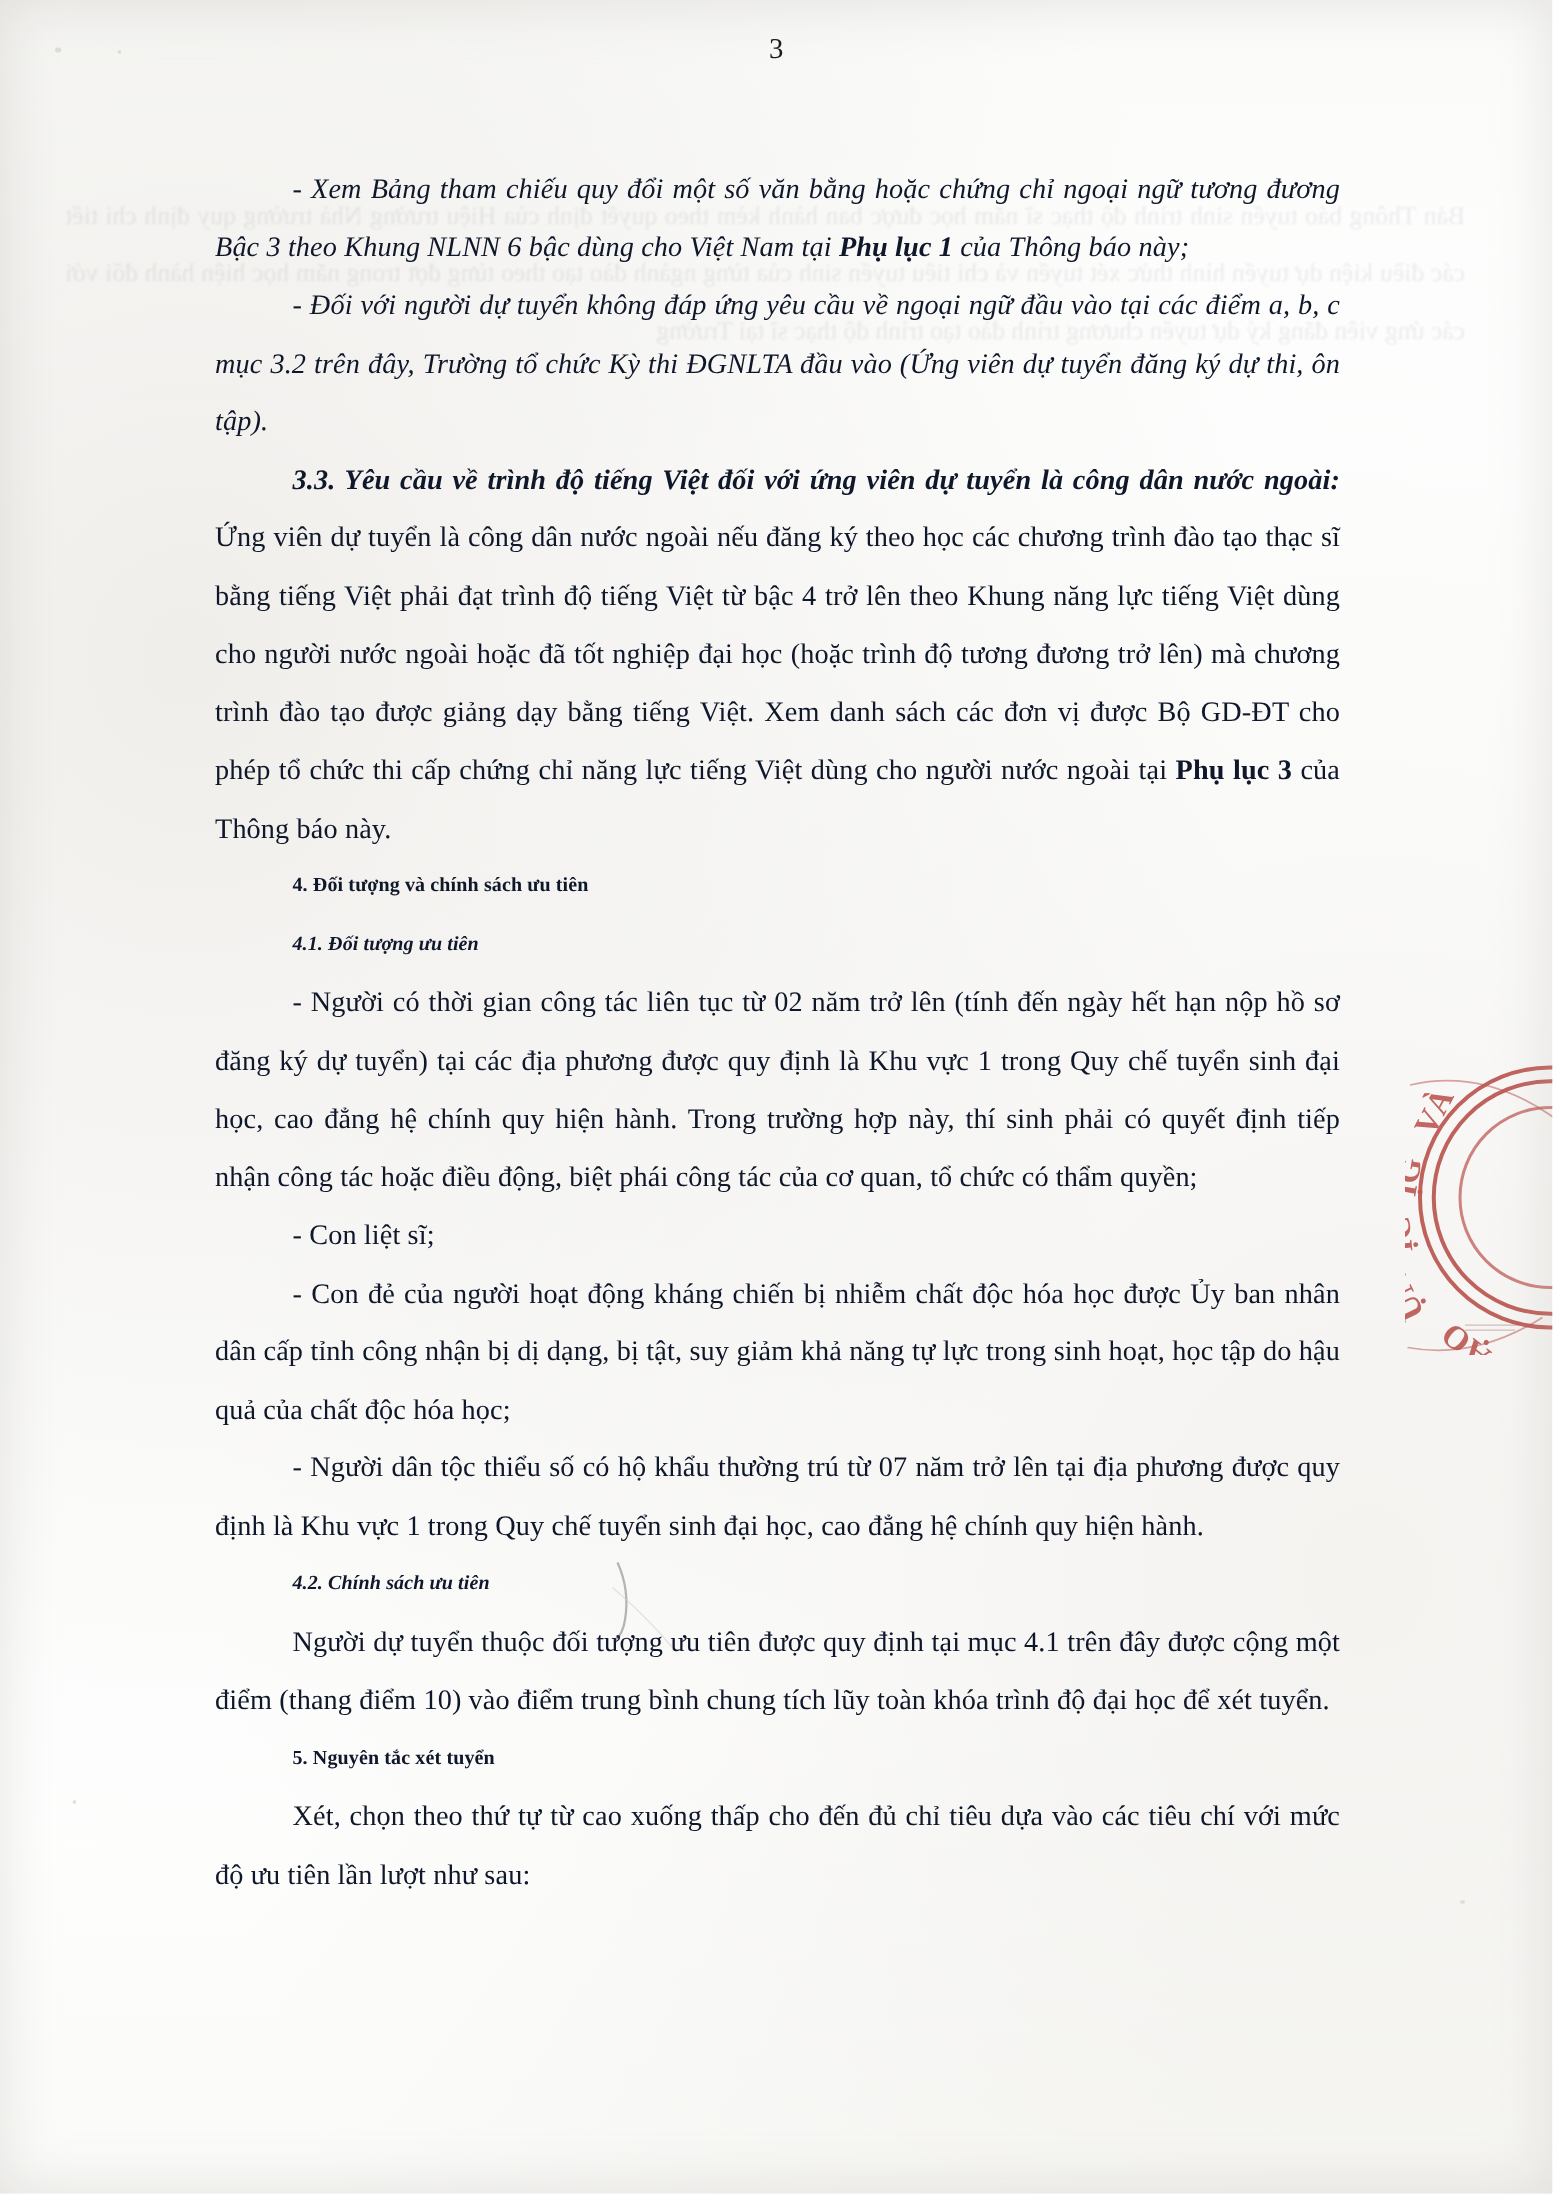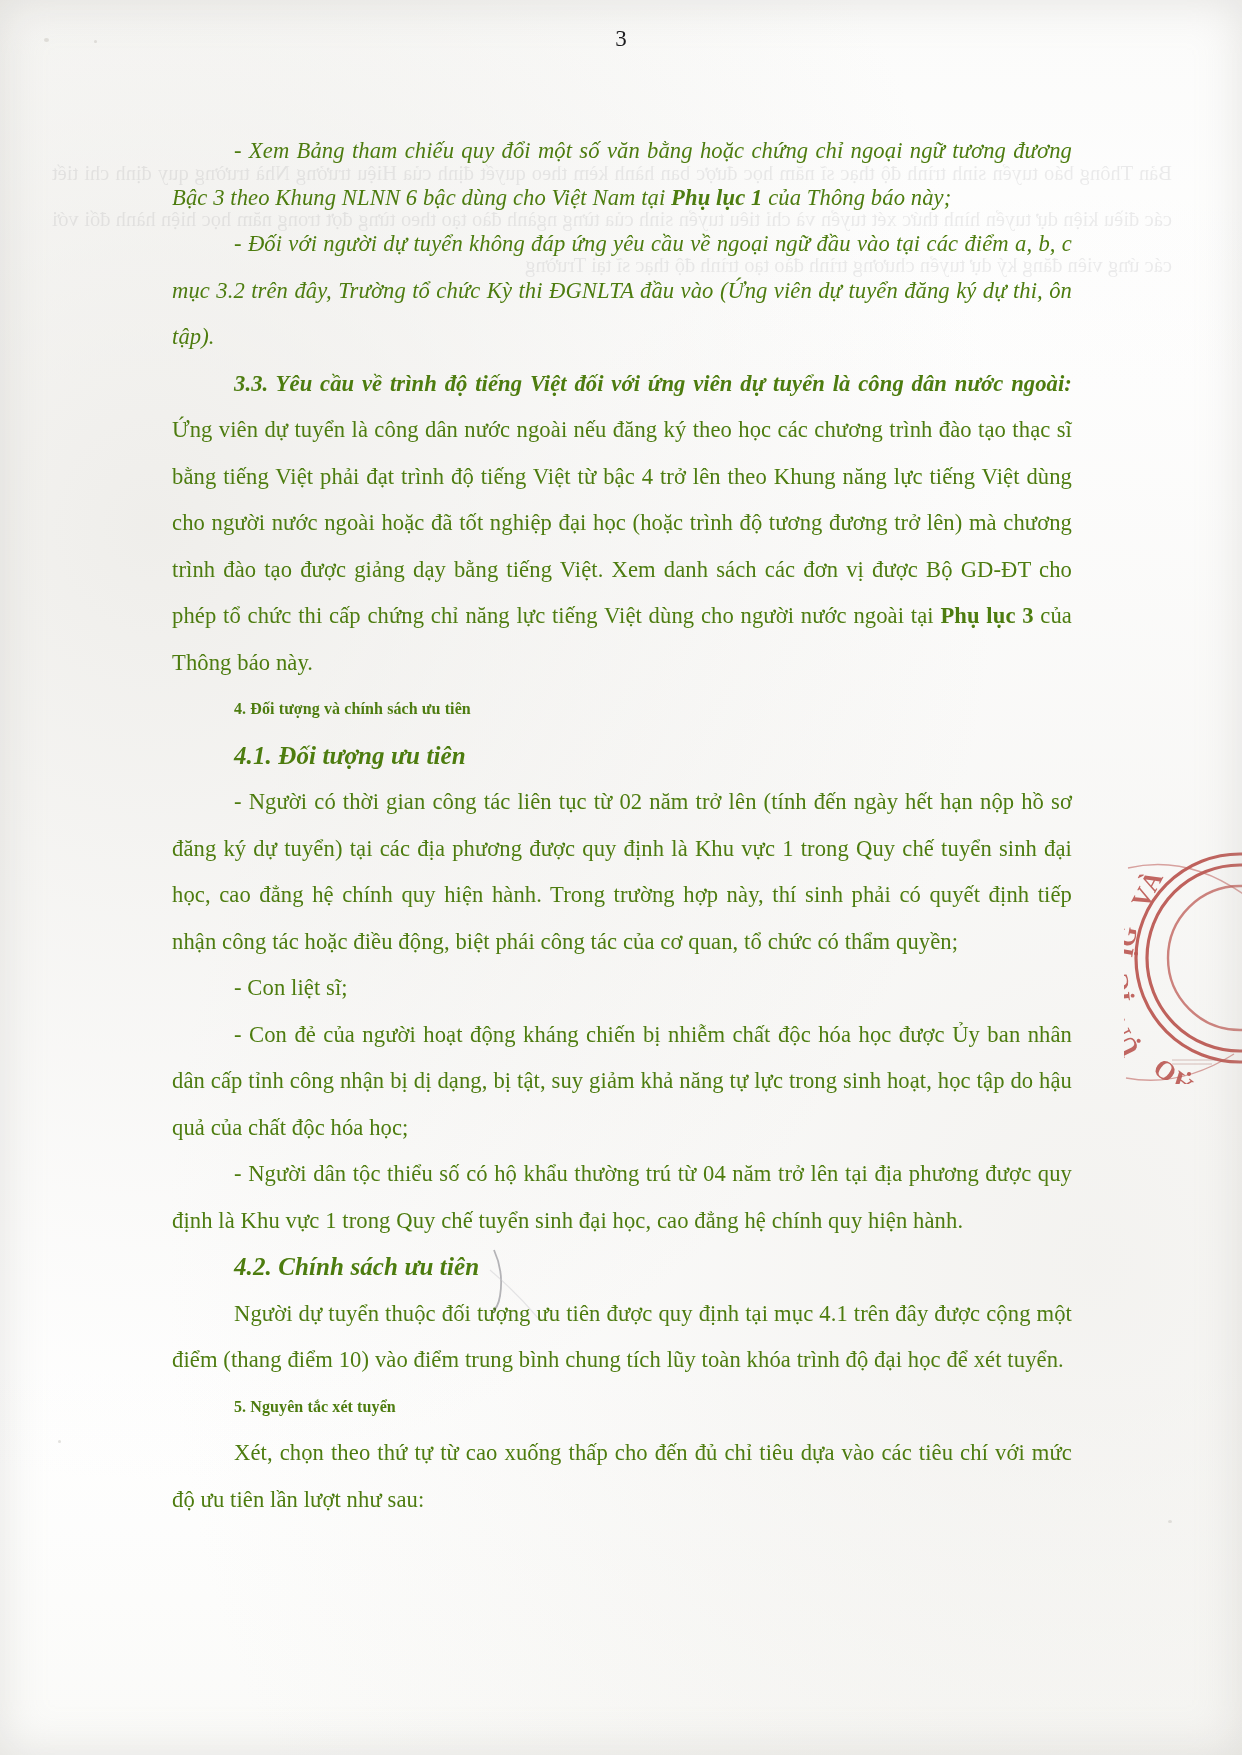--- a/index.html
+++ b/index.html
@@ -70,38 +70,38 @@
     left: 172px;
     top: 128px;
     width: 900px;
   }
   p {
     margin: 0;
     text-align: justify;
     text-justify: inter-word;
     font-size: 22.6px;
     line-height: 46.5px;
-    color: #4d7c0f;
+    color: #0f172a;
     letter-spacing: 0.1px;
   }
   .ind { text-indent: 62px; }
   .italic { font-style: italic; }
   .b { font-weight: bold; }
   .bi { font-weight: bold; font-style: italic; }
   .heading {
     text-indent: 62px;
     font-weight: bold;
     font-size: 16px;
     line-height: 46.5px;
   }
   .subheading {
     text-indent: 62px;
     font-weight: bold;
     font-style: italic;
-    font-size: 25px;
+    font-size: 16px;
     line-height: 46.5px;
   }
 
   
   .blk { margin-bottom: 0px; }
 
   
   .stamp-wrap {
     position: absolute;
     left: 1124px;
@@ -155,21 +155,21 @@
 
     <p class="subheading blk"><span>4.1. Đối tượng ưu tiên</span></p>
 
     <p class="ind blk"><span>- Người có thời gian công tác liên tục từ 02 năm trở lên (tính đến ngày hết hạn nộp hồ sơ đăng ký dự tuyển) tại các địa phương được quy định là Khu vực 1 trong Quy chế tuyển sinh đại học, cao đẳng hệ chính quy hiện hành. Trong trường hợp này, thí sinh phải có quyết định tiếp nhận công tác hoặc điều động, biệt phái công tác của cơ quan, tổ chức có thẩm quyền;</span></p>
 
     <p class="ind blk"><span>- Con liệt sĩ;</span></p>
 
 
     <p class="ind blk"><span>- Con đẻ của người hoạt động kháng chiến bị nhiễm chất độc hóa học được Ủy ban nhân dân cấp tỉnh công nhận bị dị dạng, bị tật, suy giảm khả năng tự lực trong sinh hoạt, học tập do hậu quả của chất độc hóa học;</span></p>
 
-    <p class="ind blk"><span>- Người dân tộc thiểu số có hộ khẩu thường trú từ 04 năm trở lên tại địa phương được quy định là Khu vực 1 trong Quy chế tuyển sinh đại học, cao đẳng hệ chính quy hiện hành.</span></p>
+    <p class="ind blk"><span>- Người dân tộc thiểu số có hộ khẩu thường trú từ 07 năm trở lên tại địa phương được quy định là Khu vực 1 trong Quy chế tuyển sinh đại học, cao đẳng hệ chính quy hiện hành.</span></p>
 
     <p class="subheading blk"><span>4.2. Chính sách ưu tiên</span></p>
 
     <p class="ind blk"><span>Người dự tuyển thuộc đối tượng ưu tiên được quy định tại mục 4.1 trên đây được cộng một điểm (thang điểm 10) vào điểm trung bình chung tích lũy toàn khóa trình độ đại học để xét tuyển.</span></p>
 
     <p class="heading blk"><span>5. Nguyên tắc xét tuyển</span></p>
 
     <p class="ind blk"><span>Xét, chọn theo thứ tự từ cao xuống thấp cho đến đủ chỉ tiêu dựa vào các tiêu chí với mức độ ưu tiên lần lượt như sau:</span></p>
 
   </div>

